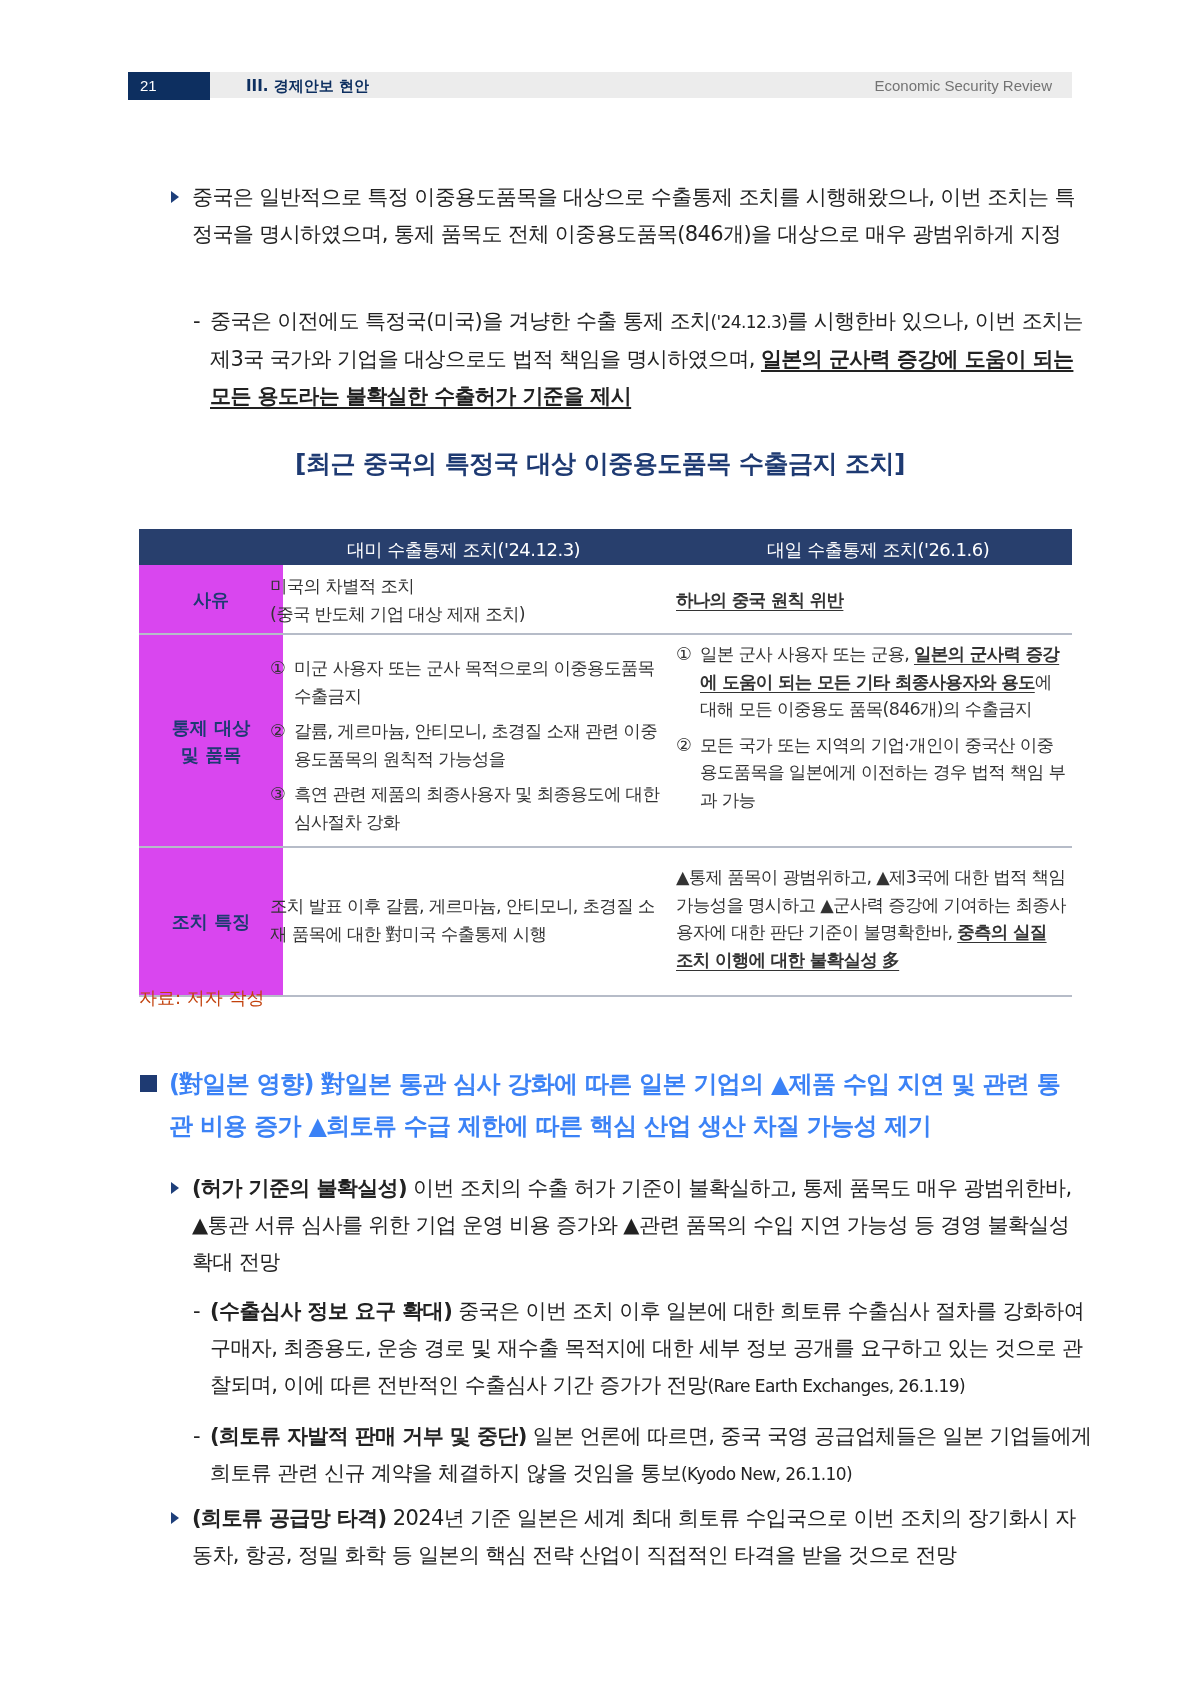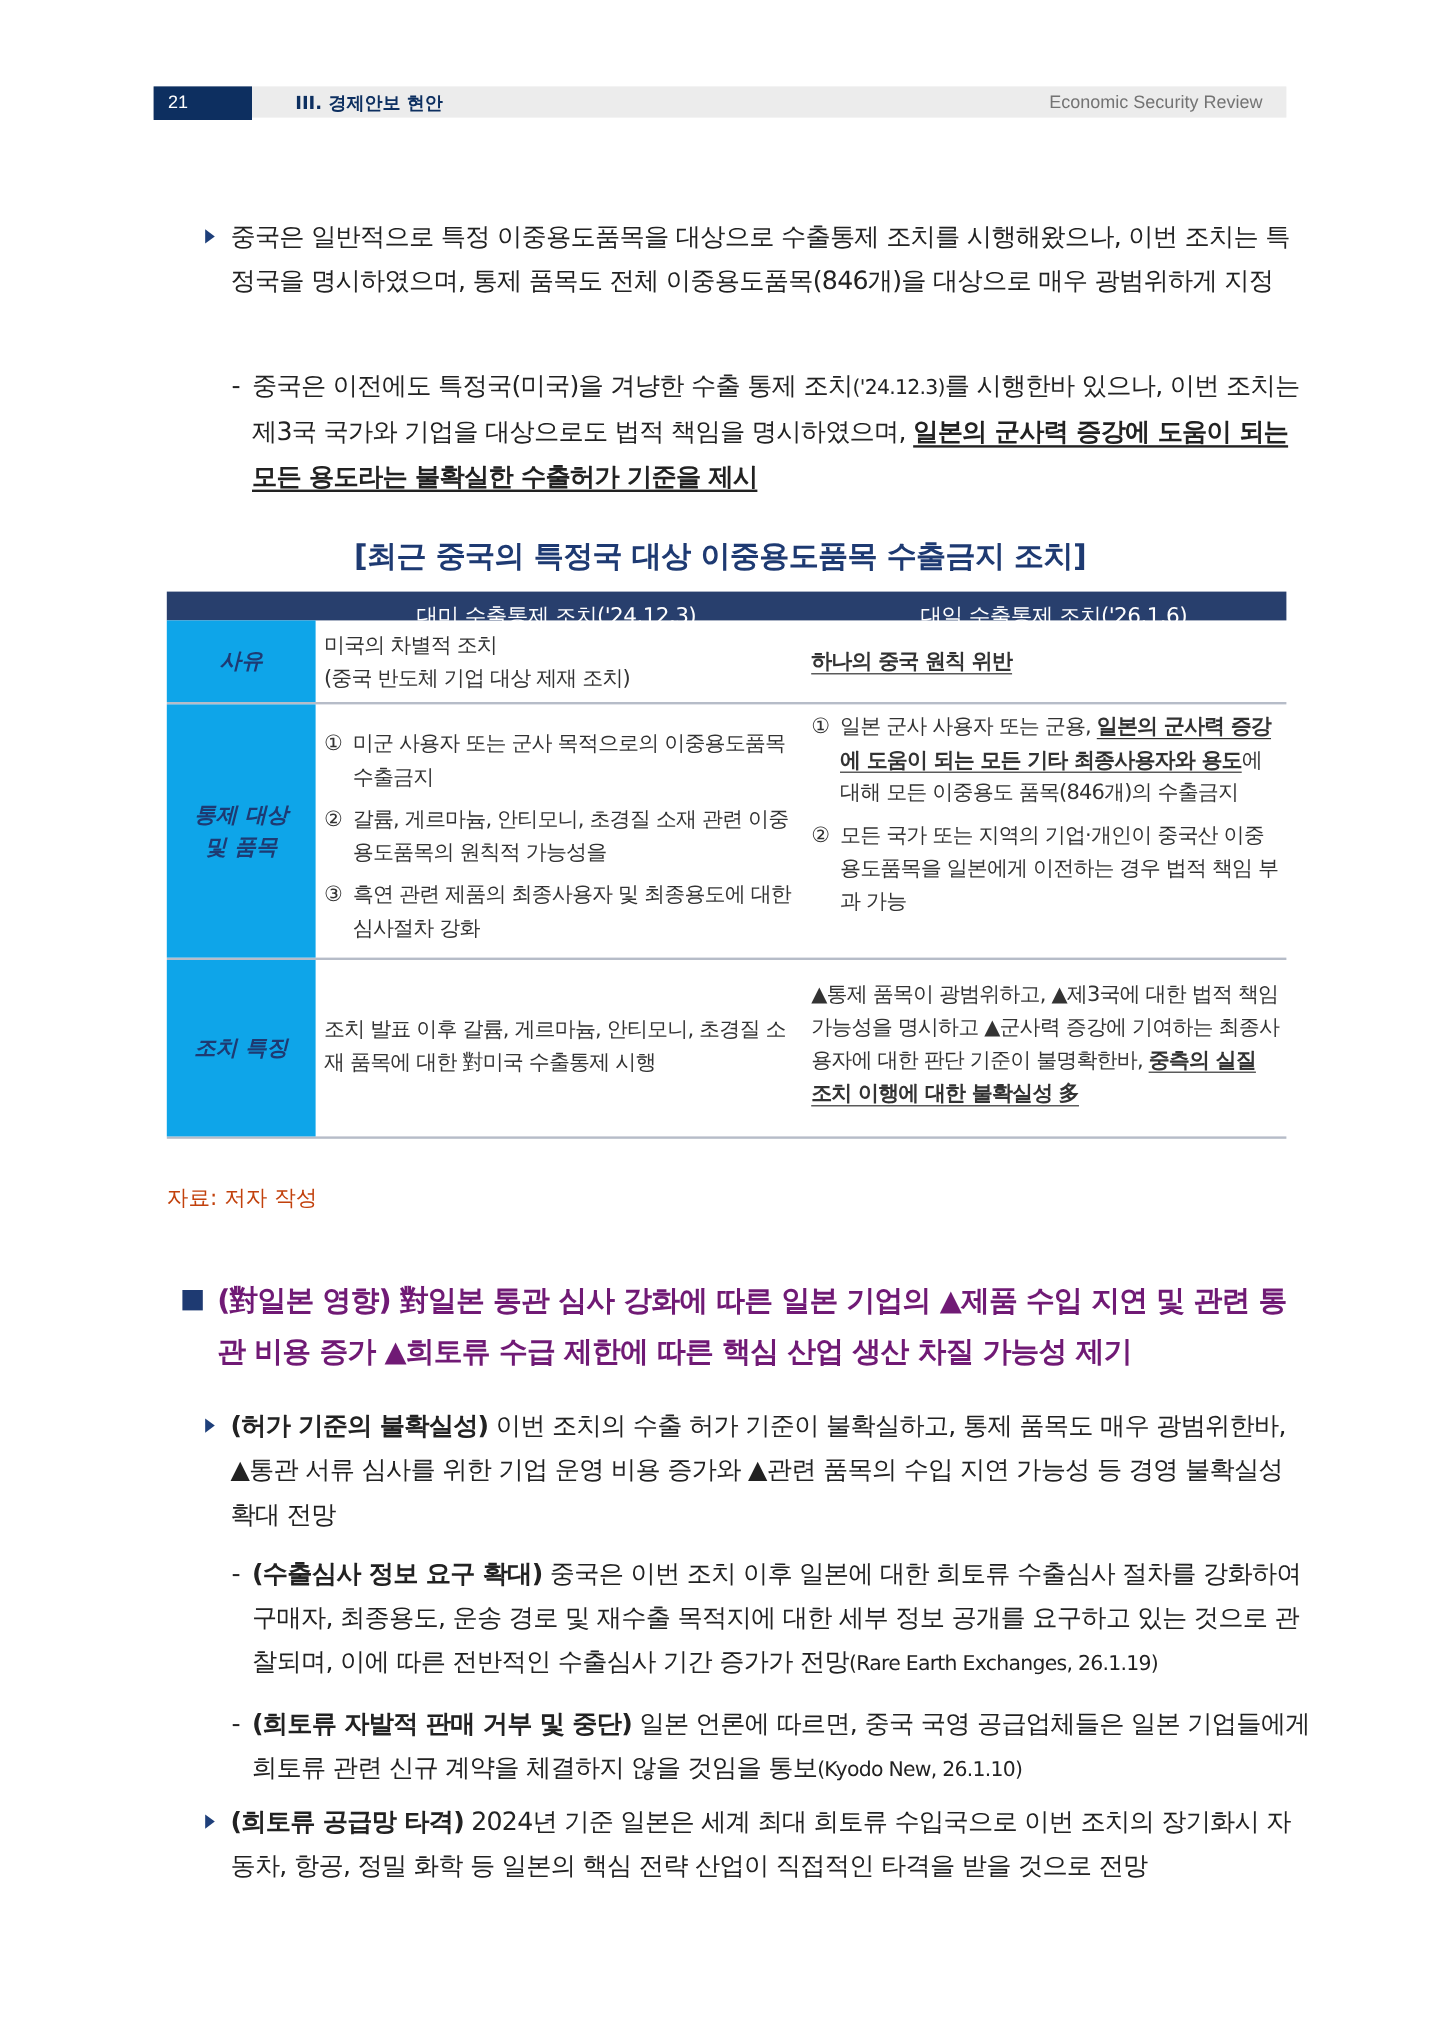--- a/index.html
+++ b/index.html
@@ -18,31 +18,31 @@
   .dash { position: absolute; left: 0; top: 0; }
   .u { text-decoration: underline; text-underline-offset: 4px; font-weight: bold; }
   .b { font-weight: bold; }
   .small { font-size: 17px; }
 
   
   .table-title { position: absolute; left: 0; width: 1200px; top: 447px; text-align: center; font-size: 25px; font-weight: bold; color: #1e3a72; letter-spacing: -0.5px; }
 
   
   .tbl { position: absolute; left: 139px; top: 493px; width: 933px; }
-  .thead { height: 24px; background: #283f6d; position: relative; }
+  .thead { height: 36px; background: #283f6d; position: relative; margin-top: 36px; }
   .th { position: absolute; top: 0; line-height: 42px; color: #fff; font-size: 18px; letter-spacing: -0.5px; }
   .row { position: relative; border-bottom: 2px solid #b6bcc8; }
-  .row .label { position: absolute; left: 0; top: 0; bottom: 0; width: 124px; background: #0ea5e9; display: flex; align-items: center; justify-content: center; text-align: center; font-size: 18px; font-weight: bold; color: #1e3a72; line-height: 27px; font-style: italic; }
+  .row .label { position: absolute; left: 0; top: 0; bottom: 0; width: 144px; background: #d946ef; display: flex; align-items: center; justify-content: center; text-align: center; font-size: 18px; font-weight: bold; color: #1e3a72; line-height: 27px; }
   .cell { position: absolute; font-size: 17.5px; line-height: 27.5px; color: #333; letter-spacing: -0.7px; }
   .cell .item { position: relative; padding-left: 24px; margin-bottom: 8px; }
   .cell .item .num { position: absolute; left: 0; top: 0; }
   .src { position: absolute; left: 139px; top: 986px; font-size: 18px; color: #c2410c; }
 
   
-  .sec-head { position: absolute; left: 152px; top: 1063px; width: 940px; font-size: 24px; font-weight: bold; color: #701a75; line-height: 42px; letter-spacing: -0.7px; }
+  .sec-head { position: absolute; left: 140px; top: 1063px; width: 940px; font-size: 24px; font-weight: bold; color: #3b82f6; line-height: 42px; letter-spacing: -0.7px; }
   .sec-head .sq { position: absolute; left: 0; top: 12px; width: 17px; height: 17px; background: #1e3a72; }
   .sec-head .text { padding-left: 29px; display: block; }
 </style>
 </head>
 <body>
 
 <div class="page-header">
   <div class="page-num">21</div>
   <div class="section-title">III. 경제안보 현안</div>
   <div class="journal-name">Economic Security Review</div>

